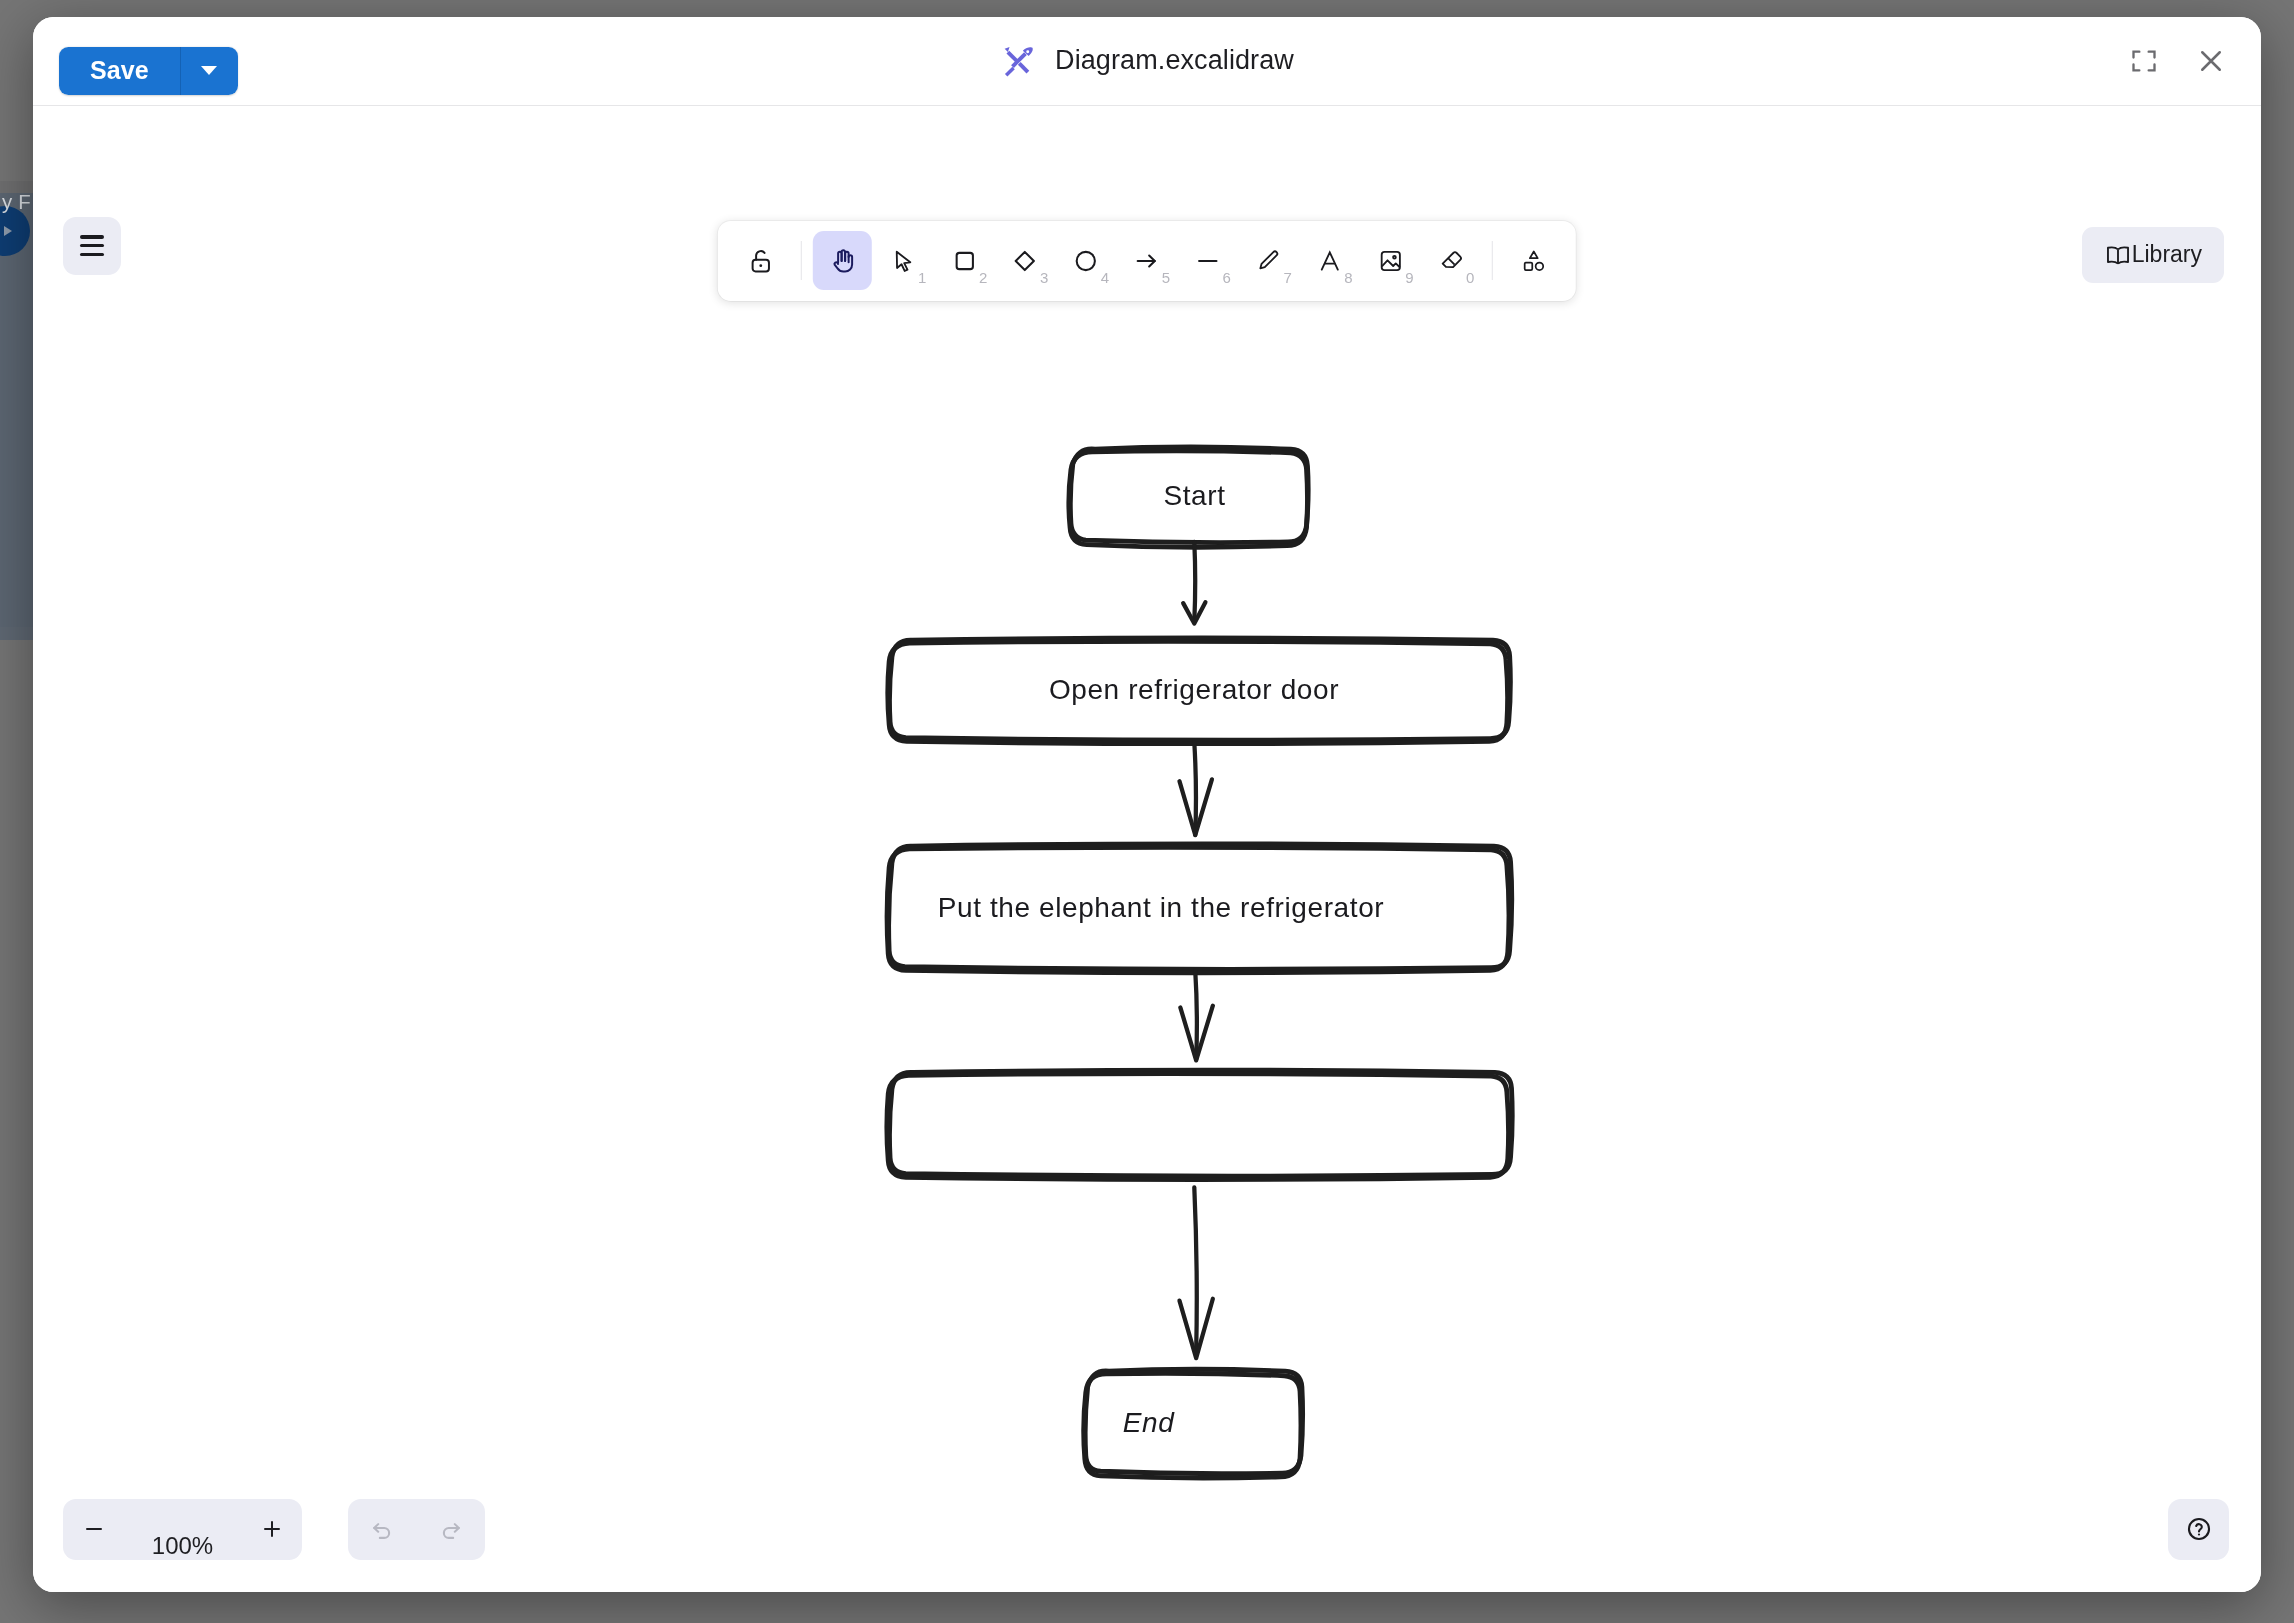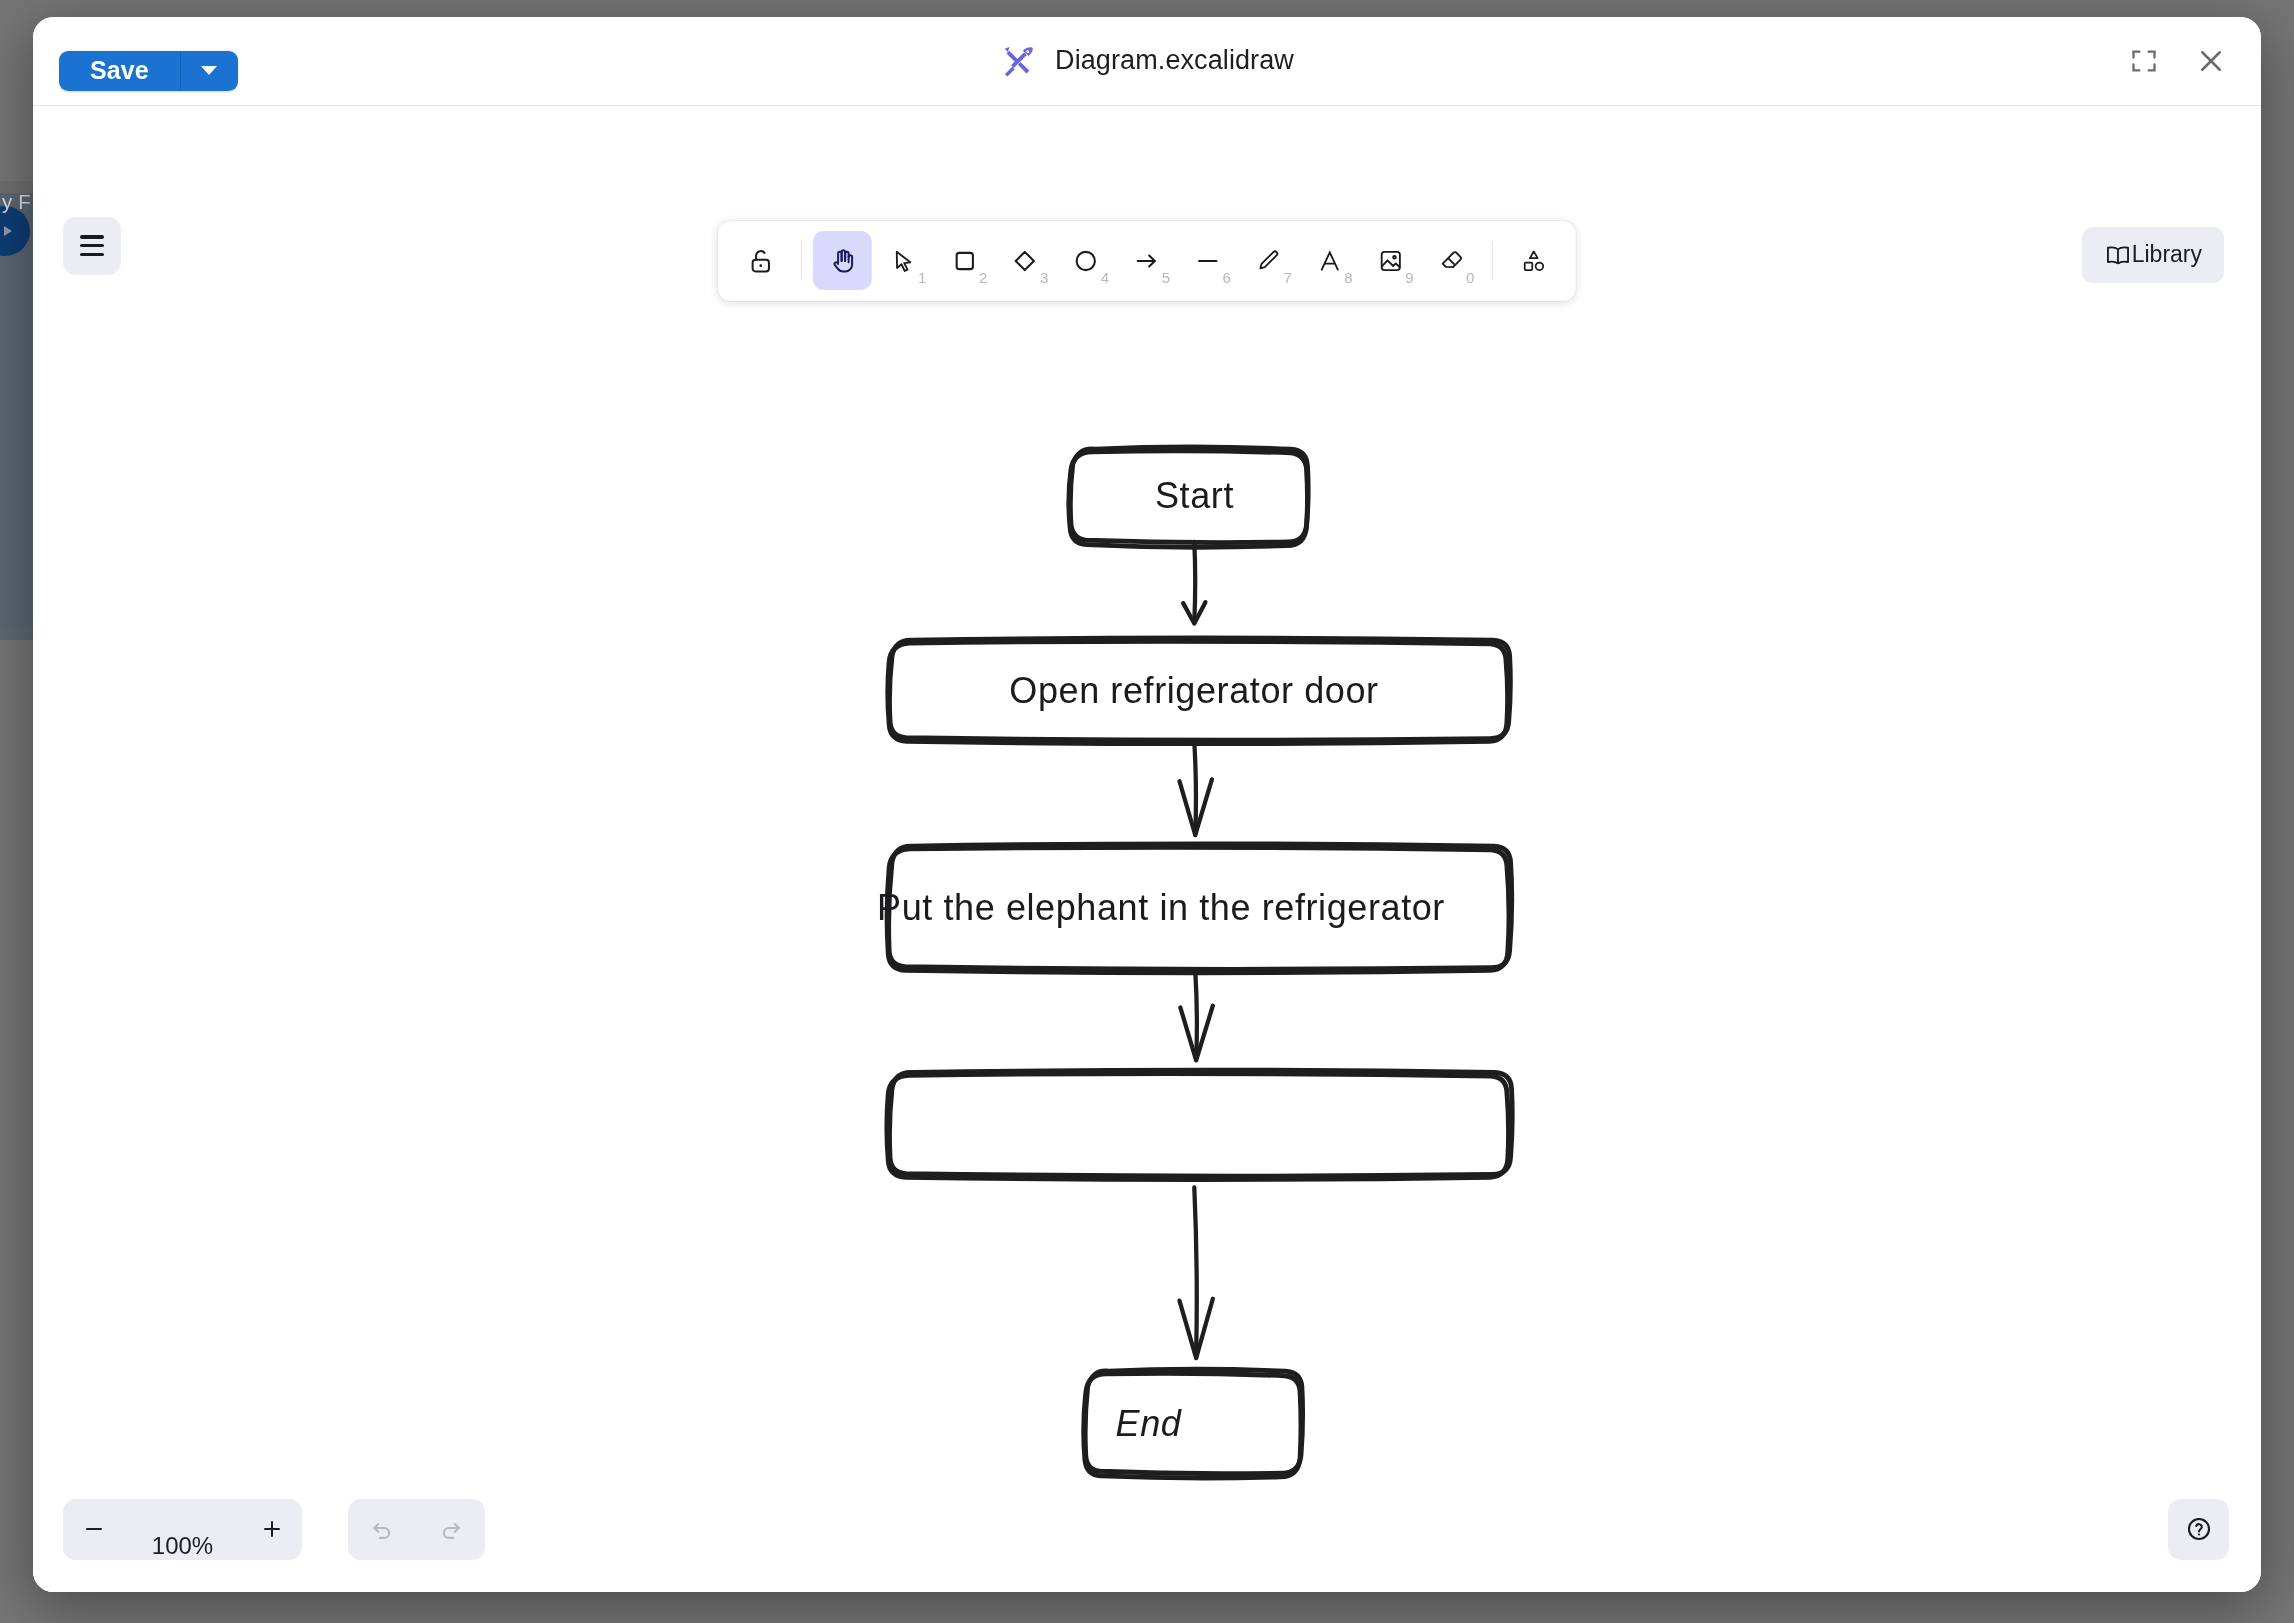--- a/index.html
+++ b/index.html
@@ -62,21 +62,21 @@
     height: 89px; flex: 0 0 89px;
     border-bottom: 0.9px solid #e6e6e8;
     display: flex; align-items: center;
     padding: 0 26px;
     background: #fff;
   }
   .save-group {
     display: inline-flex; align-items: stretch;
     border-radius: 9.3px; overflow: hidden;
     box-shadow: 0 0.9px 1.9px rgba(0,0,0,.18);
-    height: 40px;
+    height: 48px;
     margin-top: 20px;
   }
   .save-main {
     background: #1a73d1; color: #fff;
     font-size: 25px; font-weight: 700;
     display: flex; align-items: center; justify-content: center;
     padding: 0 31px;
     border: none; cursor: pointer;
     letter-spacing: 0.1px;
   }
@@ -159,21 +159,21 @@
   }
 
   
   #flow { position: absolute; inset: 0; }
   .node {
     position: absolute;
     display: flex; align-items: center; justify-content: center;
     text-align: center;
     font-family: "Liberation Sans", sans-serif;
     color: #1b1b1f;
-    font-size: 36px;
+    font-size: 28px;
     line-height: 1.16;
     letter-spacing: 0.6px;
     padding: 0 16.7px;
   }
 
   
   .zoom-group {
     position: absolute; left: 30px; bottom: 32px;
     display: flex; align-items: flex-end;
     background: #ebecf4; border-radius: 13px;

